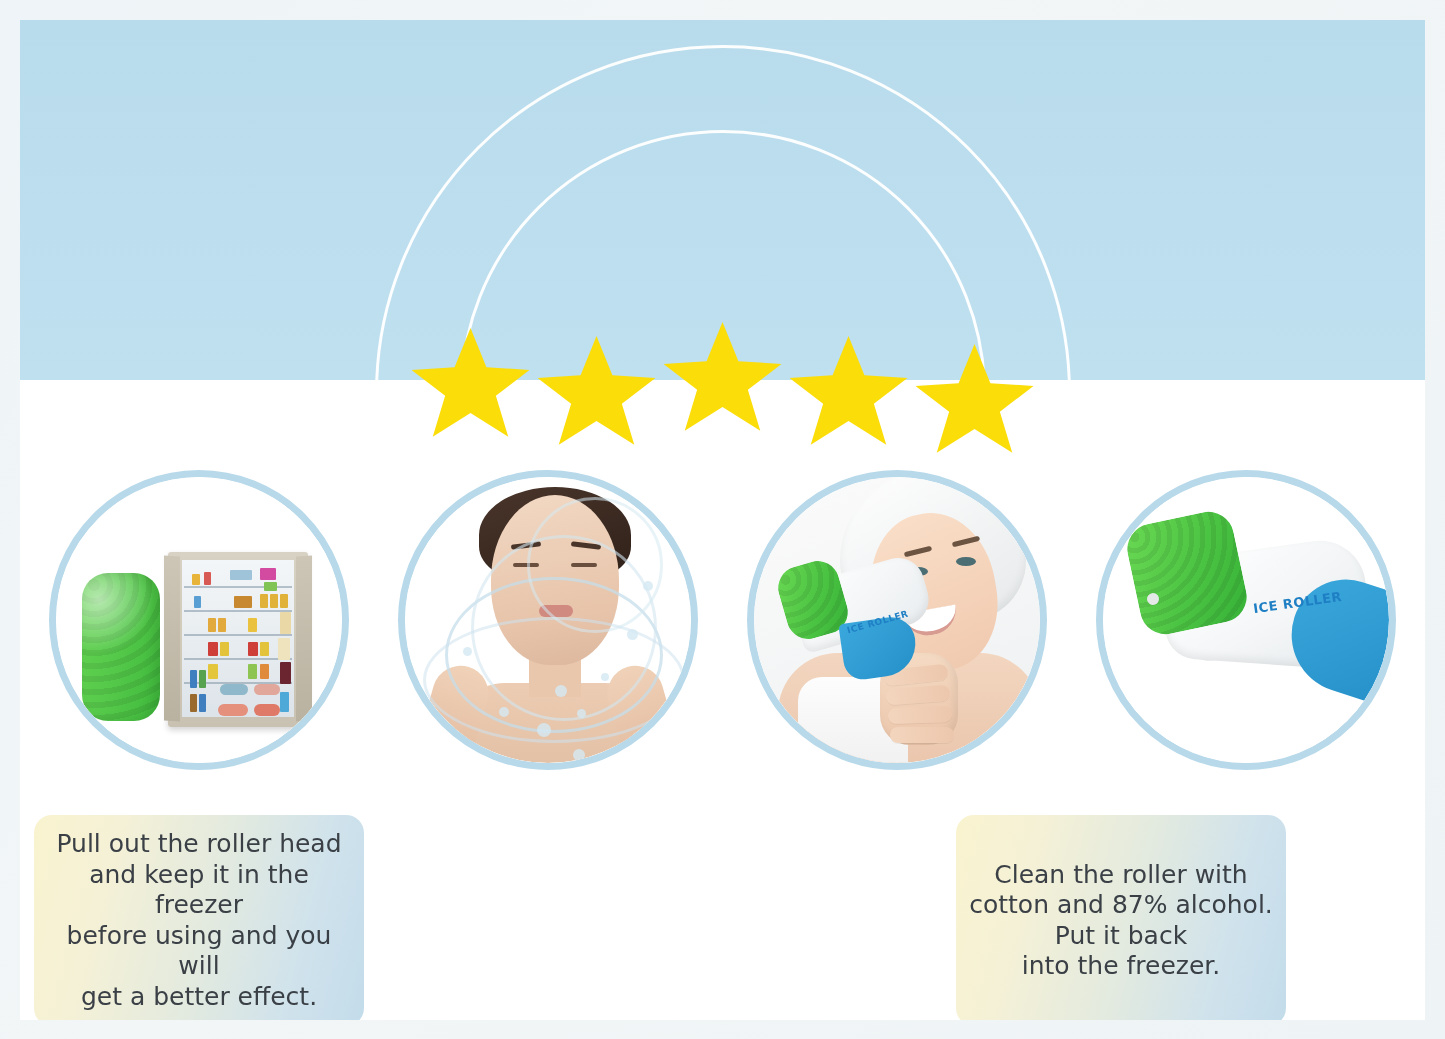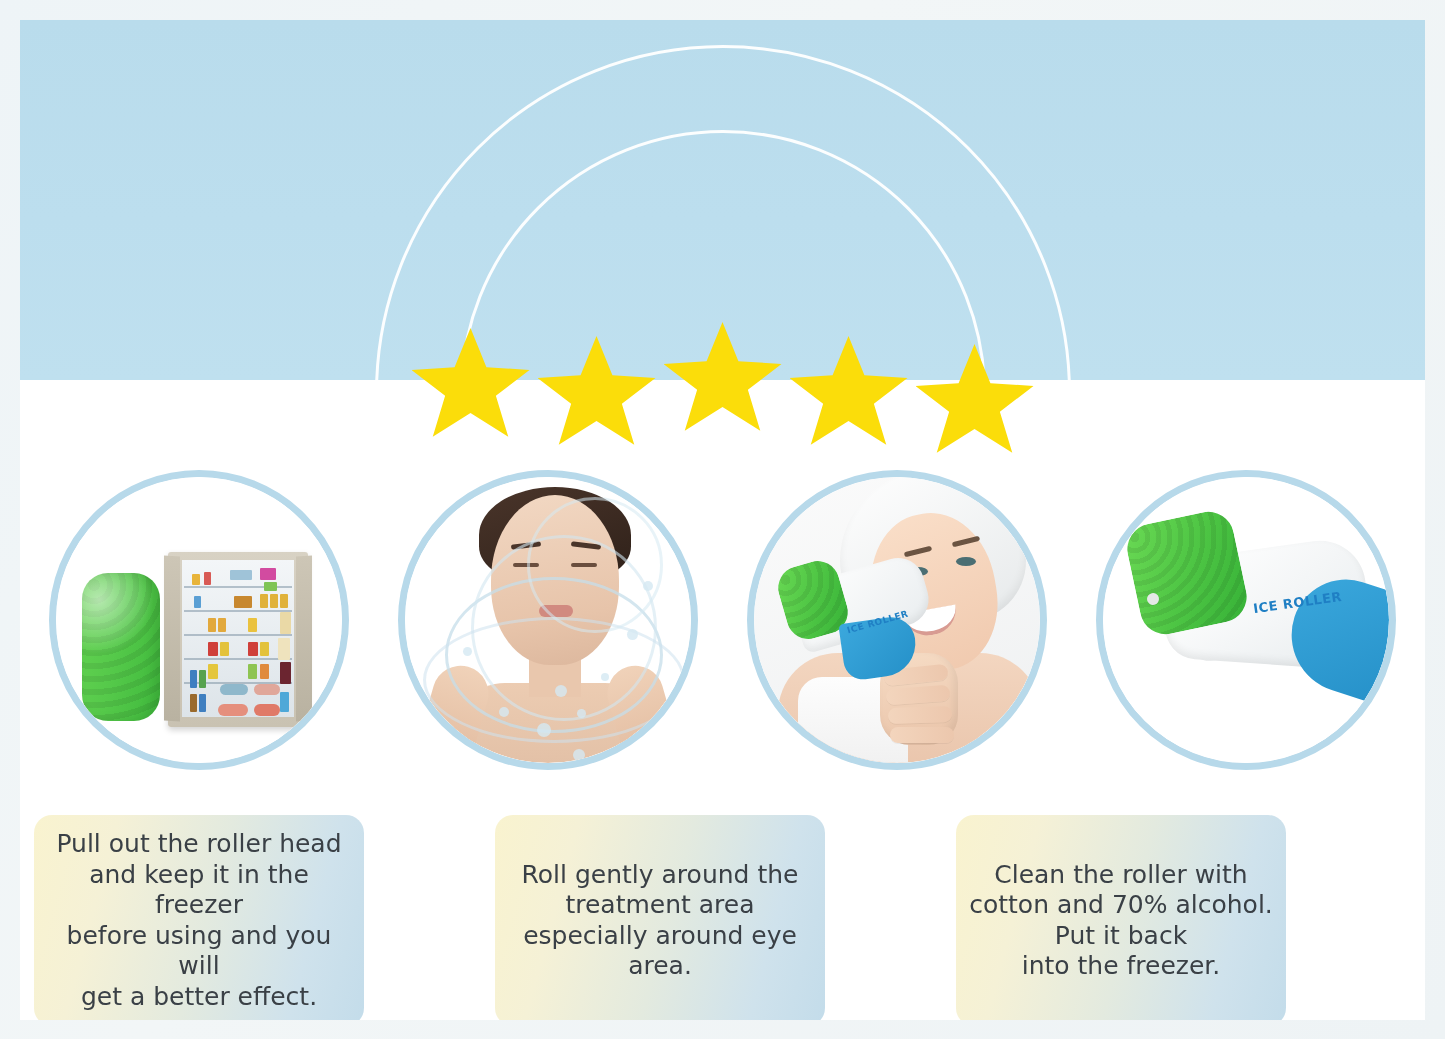--- a/index.html
+++ b/index.html
@@ -497,27 +497,21 @@
     </div>
 
     <div class="captions">
       <div class="caption">
         <div class="caption-text">Pull out the roller head
 and keep it in the freezer
 before using and you will
 get a better effect.</div>
       </div>
       <div class="caption">
-        <div class="caption-text">Roll gently around the
-treatment area
-especially around eye
-area.</div>
-      </div>
-      <div class="caption">
         <div class="caption-text">Clean the roller with
-cotton and 70% alcohol.
+cotton and 87% alcohol.
 Put it back
 into the freezer.</div>
       </div>
     </div>
 
   </div>
 </div>
 
 </body></html>

